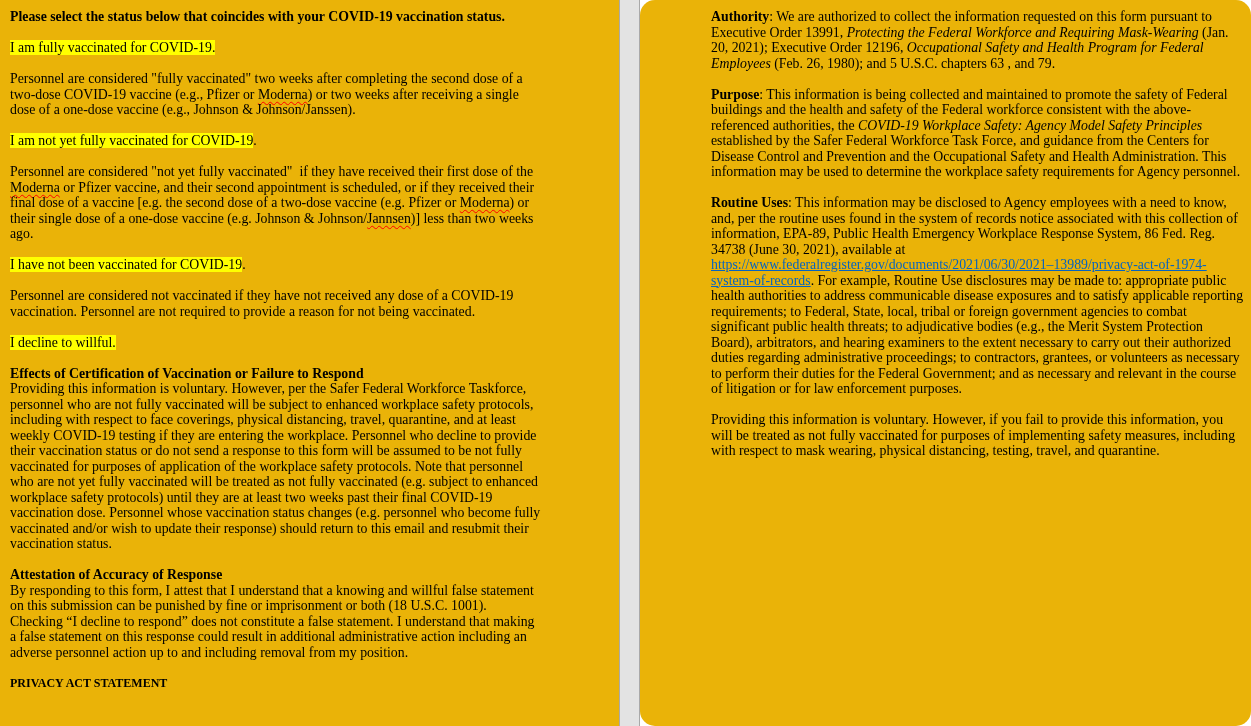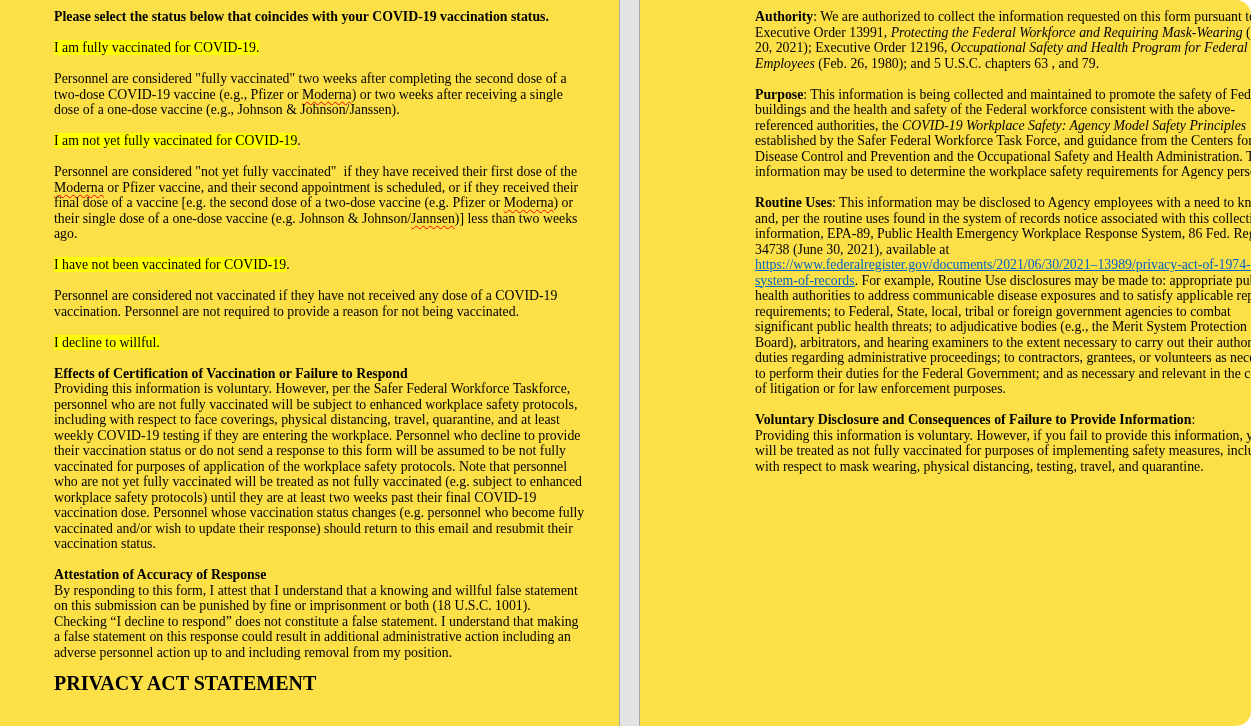--- a/index.html
+++ b/index.html
@@ -2,31 +2,31 @@
 <html><head>
 <meta charset="utf-8">
 <style>
   html,body { margin:0; padding:0; }
   body {
     width:1251px; height:726px; overflow:hidden; position:relative;
     background:#ffffff; color:#000000;
     font-family:"Liberation Serif","DejaVu Serif",serif;
     font-size:13.8px; line-height:15.5px;
   }
-  .page { position:absolute; top:0; bottom:0; background:#fde047; overflow:hidden;padding-left:44px; }
+  .page { position:absolute; top:0; bottom:0; background:#eab308; overflow:hidden; }
   #page-left  { left:0; width:619px; }
   #page-gutter{ position:absolute; top:0; bottom:0; left:619px; width:19px;
                 background:#e3e3e3; border-left:1px solid #a9a9a9; border-right:1px solid #a9a9a9; }
   #page-right { left:640px; right:0;border-radius:15px; }
   .content { padding-top:9px; }
   #page-left  .content { padding-left:10px; width:531px; }
   #page-right .content { padding-left:71px; width:536px; }
   .para { margin:0 0 15.5px 0; white-space:pre-wrap; }
   .para.tight { margin-bottom:0; }
-  .para.privacy { margin-top:9px; font-size:20px; }
+  .para.privacy { margin-top:9px; font-size:12px; }
   .run.b { font-weight:bold; }
   .run.i { font-style:italic; }
   .run.hl { background:#ffff00; }
   .run.sq { text-decoration-line:underline; text-decoration-style:wavy;
             text-decoration-color:#ff0000; text-decoration-thickness:1px;
             text-underline-offset:2px; }
   a.run { color:#0563c1; text-decoration:underline; cursor:pointer; }
 </style>
 </head>
 <body>
@@ -49,16 +49,15 @@
     </div>
 </div>
 
 <div id="page-gutter"></div>
 
 <div id="page-right" class="page">
   <div class="content">
       <div class="para"><span class="run b">Authority</span><span class="run">: We are authorized to collect the information requested on this form pursuant to Executive Order 13991, </span><span class="run i">Protecting the Federal Workforce and Requiring Mask-Wearing</span><span class="run"> (Jan. 20, 2021); Executive Order 12196, </span><span class="run i">Occupational Safety and Health Program for Federal Employees</span><span class="run"> (Feb. 26, 1980); and 5 U.S.C. chapters 63 , and 79.</span></div>
       <div class="para"><span class="run b">Purpose</span><span class="run">: This information is being collected and maintained to promote the safety of Federal buildings and the health and safety of the Federal workforce consistent with the above-referenced authorities, the </span><span class="run i">COVID-19 Workplace Safety: Agency Model Safety Principles</span><span class="run"> established by the Safer Federal Workforce Task Force, and guidance from the Centers for Disease Control and Prevention and the Occupational Safety and Health Administration. This information may be used to determine the workplace safety requirements for Agency personnel.</span></div>
       <div class="para"><span class="run b">Routine Uses</span><span class="run">: This information may be disclosed to Agency employees with a need to know, and, per the routine uses found in the system of records notice associated with this collection of information, EPA-89, Public Health Emergency Workplace Response System, 86 Fed. Reg. 34738 (June 30, 2021), available at </span><a class="run" href="#">https://www.federalregister.gov/documents/2021/06/30/2021–13989/privacy-act-of-1974-system-of-records</a><span class="run">. For example, Routine Use disclosures may be made to: appropriate public health authorities to address communicable disease exposures and to satisfy applicable reporting requirements; to Federal, State, local, tribal or foreign government agencies to combat significant public health threats; to adjudicative bodies (e.g., the Merit System Protection Board), arbitrators, and hearing examiners to the extent necessary to carry out their authorized duties regarding administrative proceedings; to contractors, grantees, or volunteers as necessary to perform their duties for the Federal Government; and as necessary and relevant in the course of litigation or for law enforcement purposes.</span></div>
-      <div class="para tight"><span class="run b">Voluntary Disclosure and Consequences of Failure to Provide Information</span><span class="run">:</span></div>
       <div class="para"><span class="run">Providing this information is voluntary. However, if you fail to provide this information, you will be treated as not fully vaccinated for purposes of implementing safety measures, including with respect to mask wearing, physical distancing, testing, travel, and quarantine.</span></div>
     </div>
 </div>
 
 </body></html>

